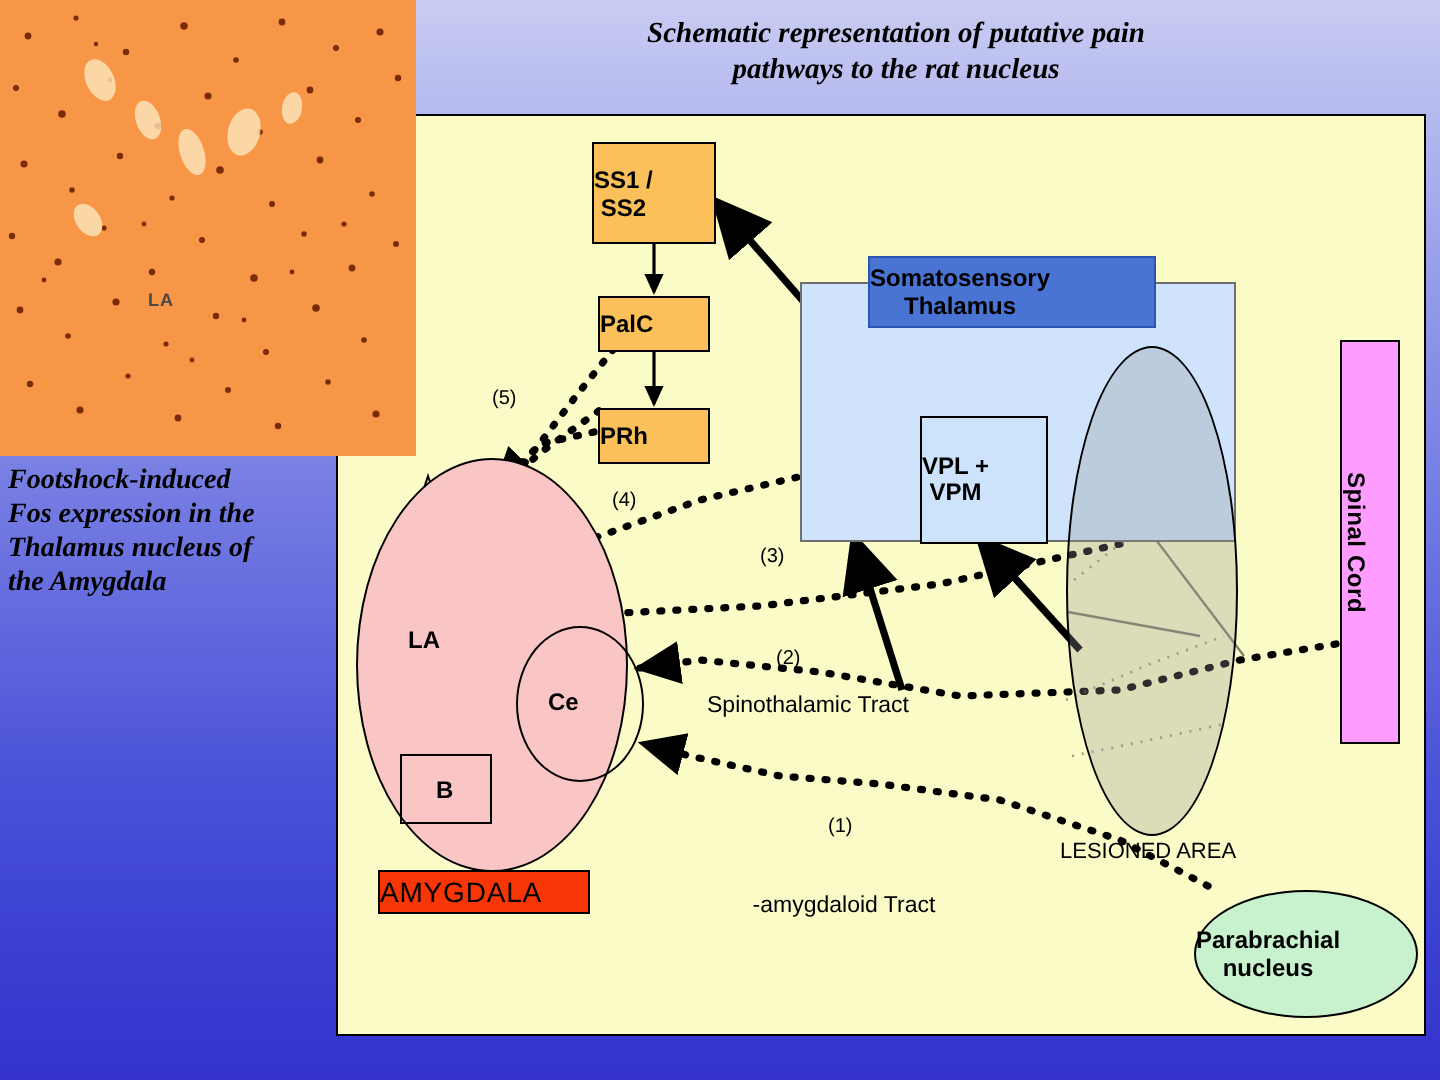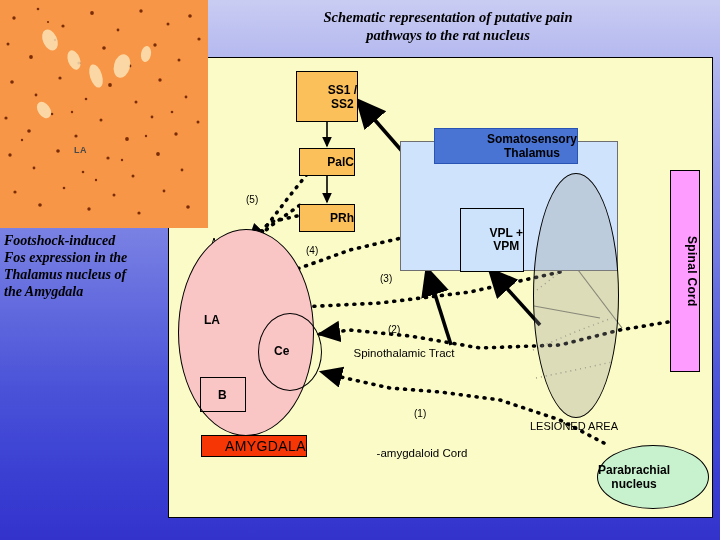--- a/index.html
+++ b/index.html
@@ -52,21 +52,21 @@
   #title{
     position:absolute;left:208px;top:8px;width:480px;
     text-align:center;
     font-family:"Liberation Serif", serif;
     font-style:italic;font-weight:bold;font-size:14.5px;line-height:18px;color:#000;
   }
 
   
   .box{
     position:absolute;box-sizing:border-box;border:1px solid #000;
-    display:flex;align-items:center;justify-content:flex-end;text-align:center;
+    display:flex;align-items:center;justify-content:flex-start;text-align:center;
     font-weight:bold;color:#000;
   }
   .orange{background:#fcc05a;font-size:12px;line-height:14px;}
   .bluebox{background:#cde3fb;font-size:12px;line-height:13px;}
   .thal-field{
     position:absolute;background:#cfe4fc;border:1px solid #6f6f6f;box-sizing:border-box;
   }
   #thal-header{
     background:#4a74d4;color:#000;font-size:12px;line-height:14px;font-weight:bold;
     border:1px solid #2a54b4;
@@ -218,21 +218,21 @@
   </div>
 
   <div id="amyg-oval"></div>
   <div id="ce-oval"></div>
   <div id="b-box"></div>
 
   <span class="nuc-label" style="left:204px;top:313px;">LA</span>
   <span class="nuc-label" style="left:274px;top:344px;">Ce</span>
   <span class="nuc-label" style="left:218px;top:388px;">B</span>
 
-  <div class="box" id="amyg-label" style="left:189px;top:435px;width:106px;height:22px;margin-left:12px;">
+  <div class="box" id="amyg-label" style="left:189px;top:435px;width:106px;height:22px;">
     <span>AMYGDALA</span>
   </div>
 
   <div id="lesion"></div>
   <span class="txt" style="left:530px;top:420px;">LESIONED AREA</span>
 
   <div id="pbn">
     <div>
       <div>Parabrachial</div>
       <div>nucleus</div>
@@ -246,21 +246,21 @@
   <span class="num" style="left:246px;top:194px;">(5)</span>
   <span class="num" style="left:306px;top:245px;">(4)</span>
   <span class="num" style="left:380px;top:273px;">(3)</span>
   <span class="num" style="left:388px;top:324px;">(2)</span>
   <span class="num" style="left:414px;top:408px;">(1)</span>
 
   <div class="tract" style="left:330px;top:347px;width:148px;">
     <span>Spinothalamic Tract</span>
   </div>
   <div class="tract" style="left:362px;top:447px;width:120px;">
-    <div>-amygdaloid Cord</div>
+    <div>-amygdaloid Tract</div>
   </div>
 
   <div id="photo">
     <svg class="grain" viewBox="0 0 208 228" preserveAspectRatio="none">
       <g fill="#7a2c08">
         <circle cx="14" cy="18" r="1.7"></circle>
           <circle cx="38" cy="9" r="1.3"></circle>
           <circle cx="63" cy="26" r="1.6"></circle>
         <circle cx="92" cy="13" r="1.9"></circle>
           <circle cx="118" cy="30" r="1.4"></circle>

